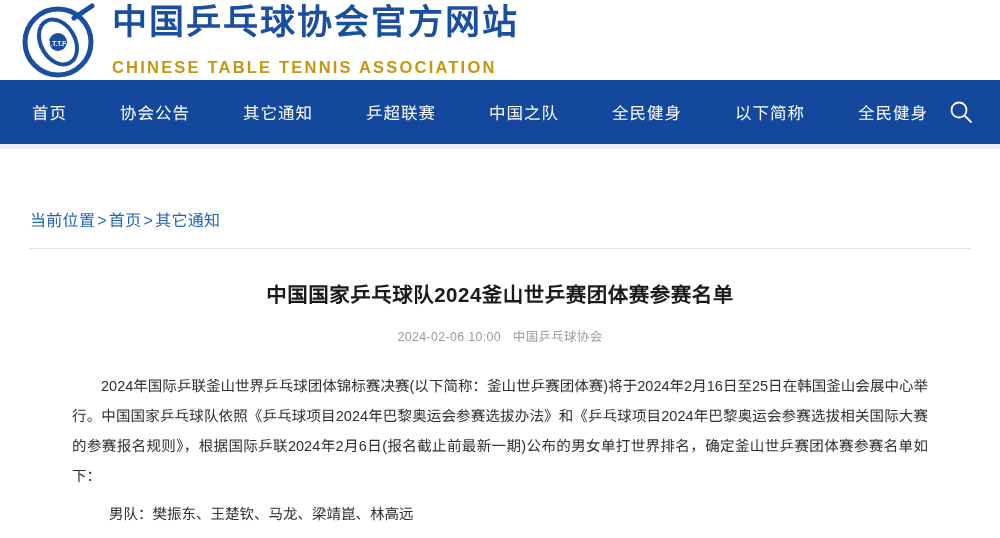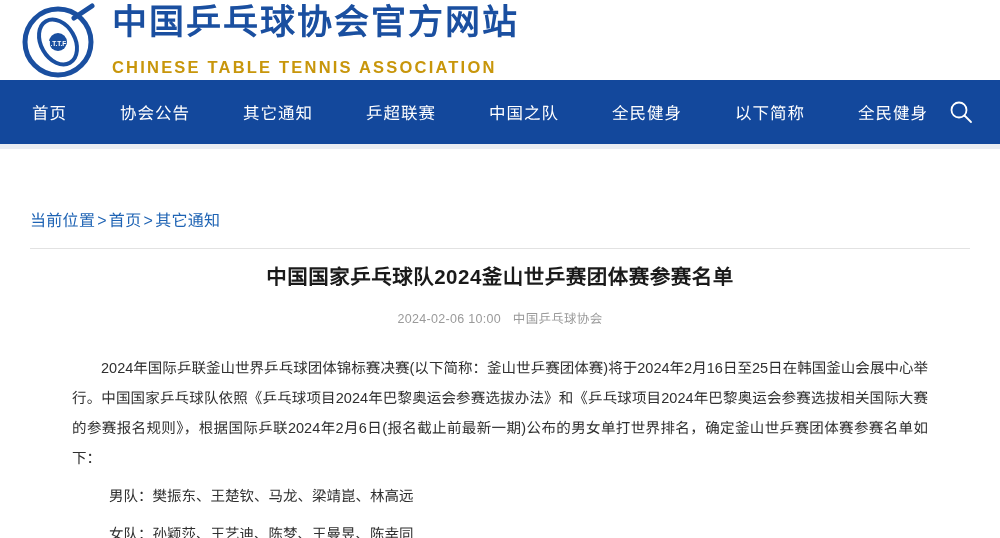--- a/index.html
+++ b/index.html
@@ -126,21 +126,21 @@
 
   .article {
     padding: 0 42px;
     box-sizing: border-box;
   }
   .article-title {
     text-align: center;
     font-size: 20.5px;
     font-weight: bold;
     color: #1a1a1a;
-    margin-top: 14px;
+    margin-top: 32px;
     letter-spacing: .5px;
     line-height: 1.4;
   }
   .article-meta {
     text-align: center;
     margin-top: 16px;
     font-size: 12.5px;
     color: #9a9a9a;
     letter-spacing: .3px;
   }

